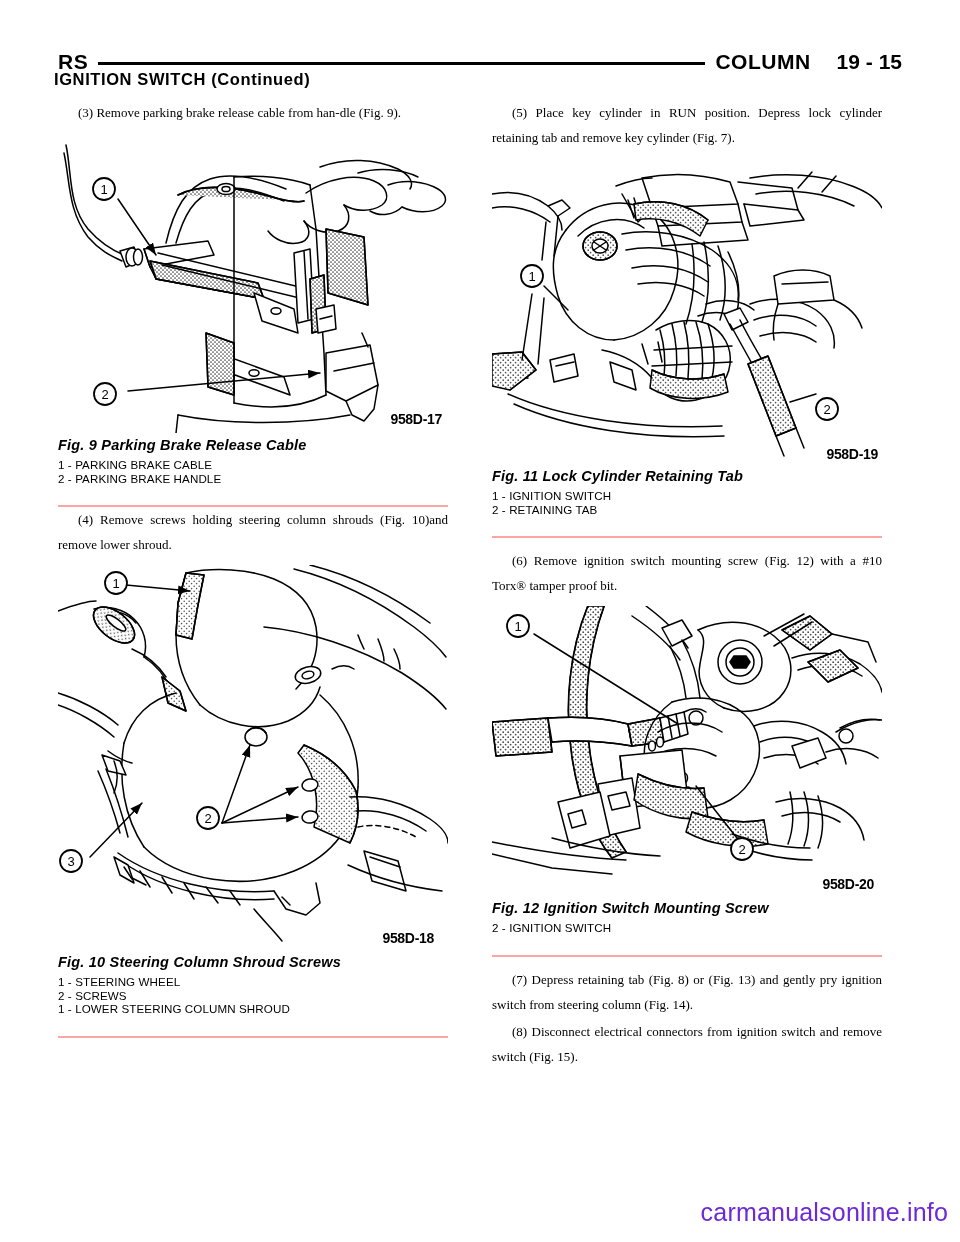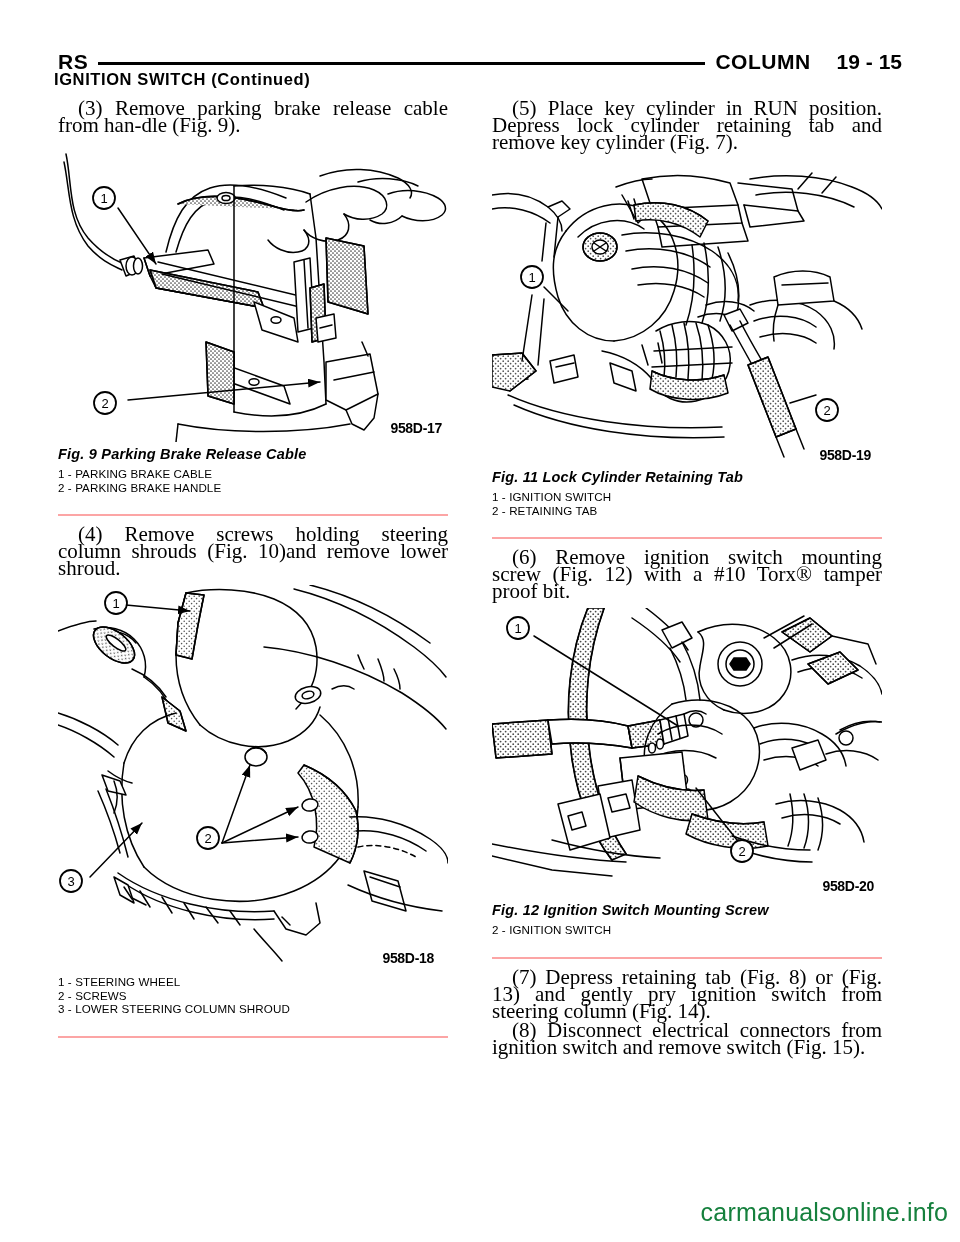--- a/index.html
+++ b/index.html
@@ -76,22 +76,22 @@
   .col {
     position: absolute;
     top: 100px;
     width: 390px;
   }
   .col-left  { left: 58px; }
   .col-right { left: 492px; }
 
   .para {
     font-family: "Liberation Serif", serif;
-    font-size: 21px;
-    line-height: 17px;
+    font-size: 13px;
+    line-height: 25px;
     text-align: justify;
     text-indent: 20px;
     margin: 0 0 2px 0;
     hyphens: manual;
   }
 
   
   .figure { margin: 8px 0 0 0; position: relative; }
   .figure-art {
     position: relative;
@@ -132,21 +132,21 @@
 
   
   .footer-watermark {
     position: absolute;
     left: 0;
     top: 1198px;
     width: 948px;
     text-align: right;
     font-family: "Liberation Sans", sans-serif;
     font-size: 25px;
-    color: #15803d;
+    color: #6d28d9;
     letter-spacing: 0.2px;
   }
 
   
   .callout-num {
     font-family: "Liberation Sans", sans-serif;
     font-size: 13px;
     font-weight: normal;
   }
 </style>
@@ -260,21 +260,21 @@
         </svg>
         <span class="img-id" style="right:6px; bottom:6px;">958D-17</span>
       </div>
       <div class="fig-caption">Fig. 9 Parking Brake Release Cable</div>
       <div class="fig-legend">
         <div class="fig-legend-item">1 - PARKING BRAKE CABLE</div>
         <div class="fig-legend-item">2 - PARKING BRAKE HANDLE</div>
       </div>
     </div>
 
-    <p class="para" style="margin-top:10px;">(4) Remove screws holding steering column shrouds (Fig. 10)and remove lower shroud.</p>
+    <p class="para" style="">(4) Remove screws holding steering column shrouds (Fig. 10)and remove lower shroud.</p>
 
     <div class="figure">
       <div class="figure-art">
         <svg viewBox="0 0 390 385" xmlns="http://www.w3.org/2000/svg">
           <defs>
             <pattern id="stipple10" patternUnits="userSpaceOnUse" width="5" height="5">
               <rect width="5" height="5" fill="#fff"></rect>
               <circle cx="1.2" cy="1.2" r="0.8" fill="#555"></circle>
               <circle cx="3.6" cy="3.6" r="0.8" fill="#555"></circle>
             </pattern>
@@ -369,24 +369,25 @@
             <circle cx="150" cy="253" r="11" fill="#fff" stroke="#000" stroke-width="1.8"></circle>
             <text class="callout-num" x="150" y="258" text-anchor="middle" fill="#000">2</text>
           </g>
           <g>
             <circle cx="13" cy="296" r="11" fill="#fff" stroke="#000" stroke-width="1.8"></circle>
             <text class="callout-num" x="13" y="301" text-anchor="middle" fill="#000">3</text>
           </g>
         </svg>
         <span class="img-id" style="right:14px; bottom:4px;">958D-18</span>
       </div>
+      <div class="fig-caption">Fig. 10 Steering Column Shroud Screws</div>
       <div class="fig-legend">
         <div class="fig-legend-item">1 - STEERING WHEEL</div>
         <div class="fig-legend-item">2 - SCREWS</div>
-        <div class="fig-legend-item">3 - LOWER STEERING COLUMN SHROUD</div>
+        <div class="fig-legend-item">1 - LOWER STEERING COLUMN SHROUD</div>
       </div>
     </div>
 
   </div>
 
   <div class="col col-right">
 
     <p class="para">(5) Place key cylinder in RUN position. Depress lock cylinder retaining tab and remove key cylinder (Fig. 7).</p>
 
     <div class="figure" style="margin-top:14px;">
@@ -487,21 +488,21 @@
           </g>
           <g>
             <circle cx="40" cy="112" r="11" fill="#fff" stroke="#000" stroke-width="1.8"></circle>
             <text class="callout-num" x="40" y="117" text-anchor="middle" fill="#000">1</text>
           </g>
           <g>
             <circle cx="335" cy="245" r="11" fill="#fff" stroke="#000" stroke-width="1.8"></circle>
             <text class="callout-num" x="335" y="250" text-anchor="middle" fill="#000">2</text>
           </g>
         </svg>
-        <span class="img-id" style="right:11px; bottom:2px;">958D-19</span>
+        <span class="img-id" style="right:4px; bottom:2px;">958D-19</span>
       </div>
       <div class="fig-caption">Fig. 11 Lock Cylinder Retaining Tab</div>
       <div class="fig-legend">
         <div class="fig-legend-item">1 - IGNITION SWITCH</div>
         <div class="fig-legend-item">2 - RETAINING TAB</div>
       </div>
     </div>
 
     <p class="para" style="margin-top:10px;">(6) Remove ignition switch mounting screw (Fig. 12) with a #10 Torx® tamper proof bit.</p>
 

